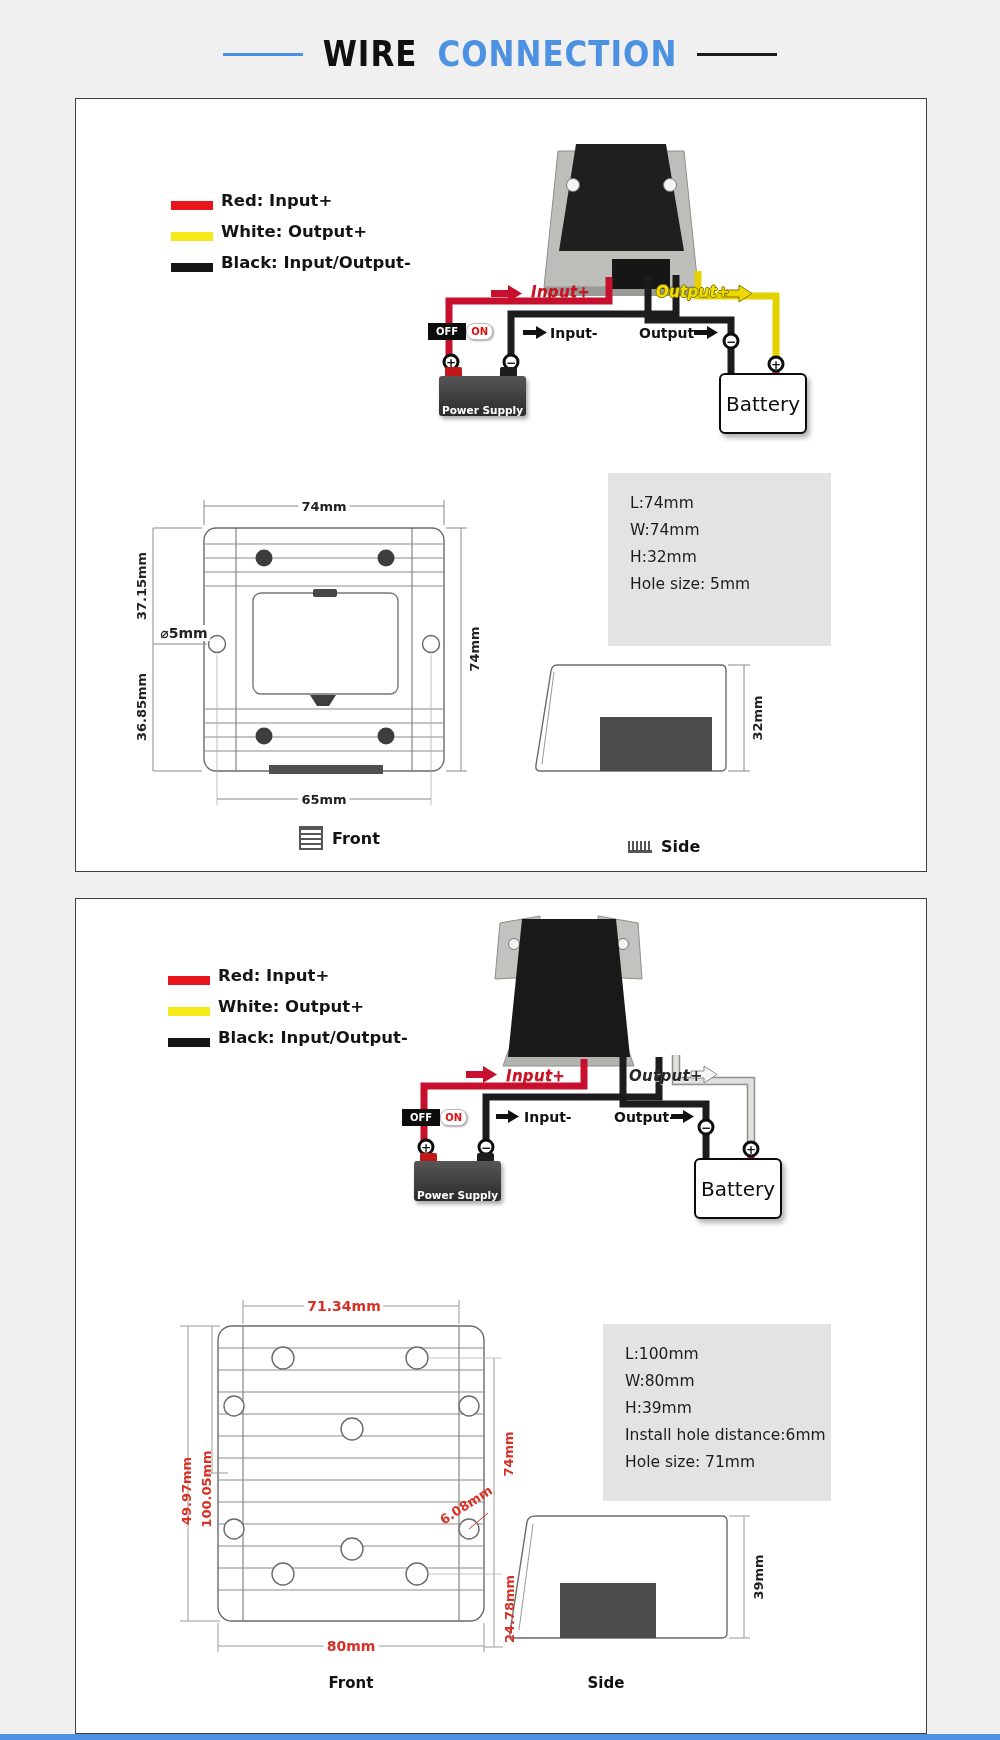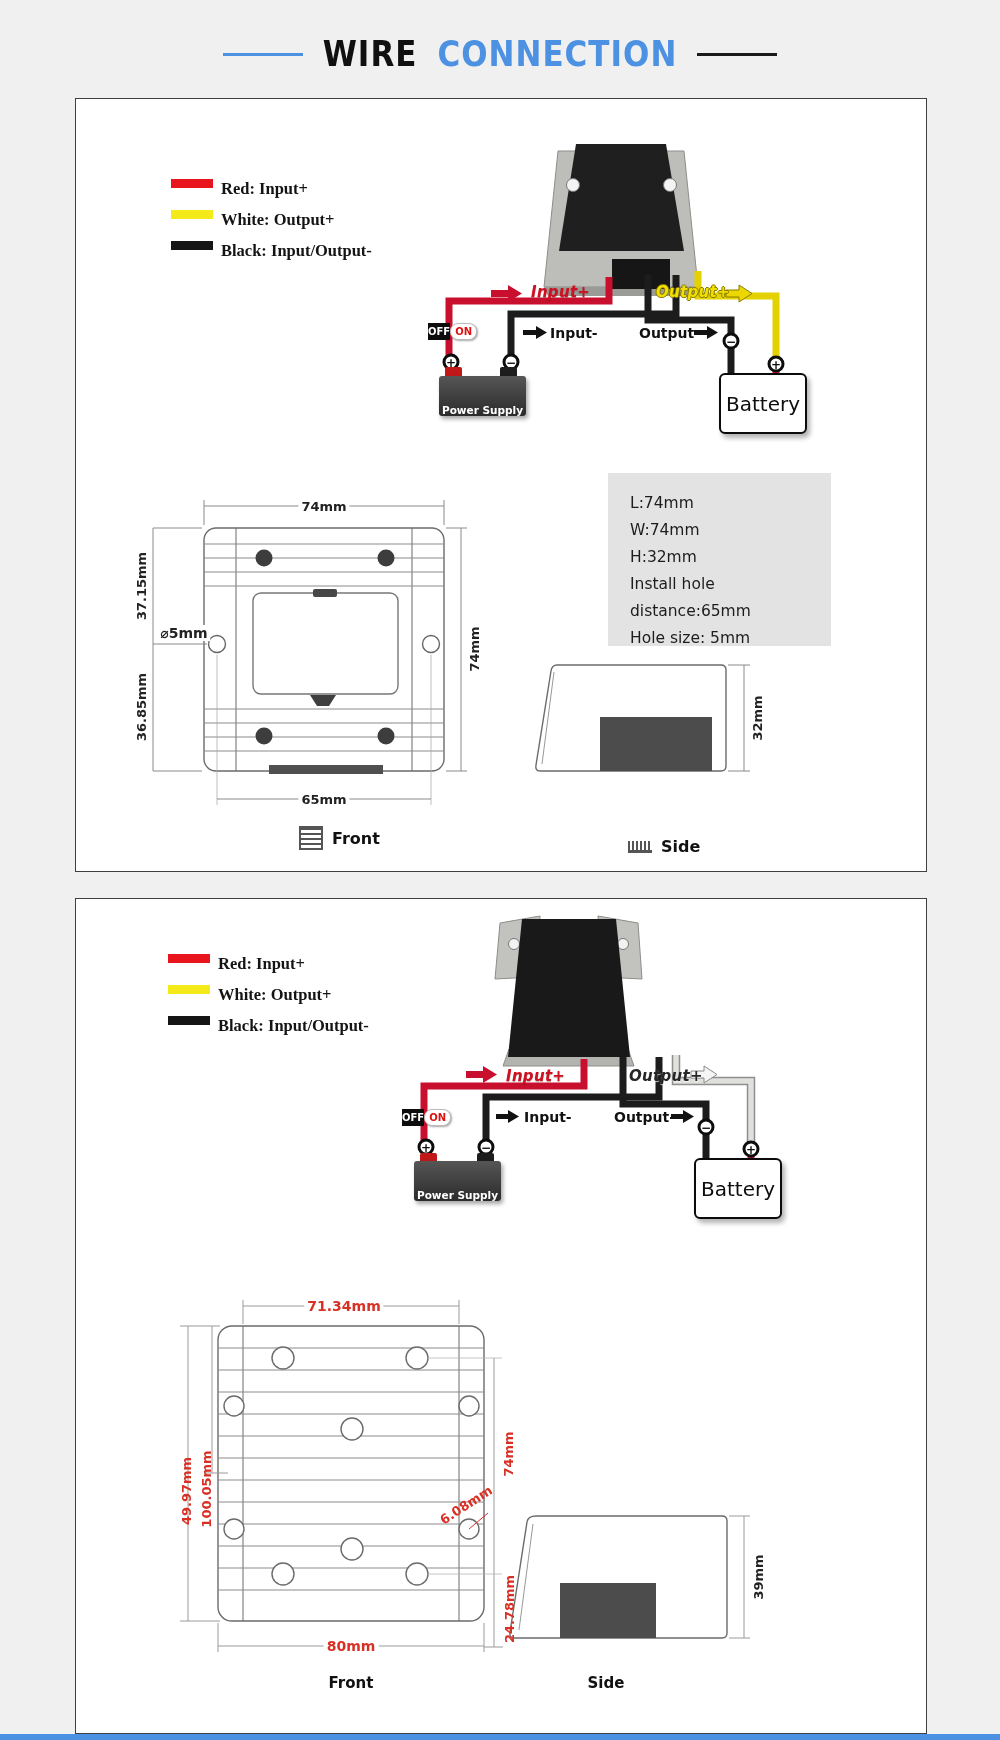--- a/index.html
+++ b/index.html
@@ -9,32 +9,32 @@
   #panel1{top:98px;height:772px;}
   #panel2{top:898px;height:834px;}
   .art{position:absolute;left:0;top:0;pointer-events:none;}
   
   .title-row{position:absolute;top:36px;left:0;width:1000px;display:flex;align-items:center;justify-content:center;gap:20px;}
   .t-line{height:3px;width:80px;}
   .t-black{font-size:31px;font-weight:800;letter-spacing:1px;color:#101010;transform:scaleY(1.12);}
   .t-blue{font-size:31px;font-weight:800;letter-spacing:1px;color:#4d92e2;transform:scaleY(1.12);}
   
   .legend{position:absolute;}
-  .lrow{display:flex;align-items:flex-start;height:31px;font-family:Liberation Serif, serif;}
+  .lrow{display:flex;align-items:flex-end;height:31px;}
   .lswatch{width:42px;height:9px;margin-right:8px;}
   .sw-red{background:#e8151c;} .sw-yellow{background:#f4ea1a;} .sw-black{background:#151515;}
   .llabel{font-size:16.5px;font-weight:bold;color:#141414;}
   
   .wlabel{position:absolute;font-size:15px;font-weight:800;font-style:italic;letter-spacing:.3px;white-space:nowrap;}
   .red-w{color:#cf1020;text-shadow:0 1px 1px rgba(70,0,0,.35);}
   .yellow-w{color:#f0df00;text-shadow:-1px 0 #8a7c00,1px 0 #8a7c00,0 -1px #8a7c00,0 1px #8a7c00;}
   .dark-w{color:#262626;text-shadow:0 1px 1px rgba(255,255,255,.7);}
   .mlabel{position:absolute;font-size:14px;font-weight:bold;color:#111;white-space:nowrap;}
   .switch{position:absolute;display:flex;align-items:center;}
-  .sw-off{background:#0d0d0d;color:#fff;font-size:10px;font-weight:bold;padding:3px 0;}
+  .sw-off{background:#0d0d0d;color:#fff;font-size:10px;font-weight:bold;padding:3px 8px;}
   .sw-on{background:#fff;color:#d11;border:1px solid #bbb;font-size:10px;font-weight:bold;padding:2px 4px;border-radius:8px;box-shadow:1px 1px 2px rgba(0,0,0,.35);}
   .term{position:absolute;width:17px;height:17px;border-radius:50%;background:#fff;border:3px solid #0d0d0d;
         color:#0d0d0d;font-weight:bold;font-size:12px;display:flex;align-items:center;justify-content:center;
         transform:translate(-50%,-50%);box-sizing:border-box;line-height:1;}
   .tab{position:absolute;width:17px;height:9px;border-radius:2px 2px 0 0;}
   .tab-red{background:#c01818;} .tab-dark{background:#1d1d1d;}
   .psbox{position:absolute;width:87px;height:40px;background:linear-gradient(#565656,#2b2b2b);border-radius:3px;
          box-shadow:2px 3px 4px rgba(0,0,0,.35);display:flex;align-items:flex-end;justify-content:center;}
   .pslabel{color:#fff;font-size:10.5px;font-weight:bold;white-space:nowrap;}
   .battery{position:absolute;width:88px;height:61px;background:#fff;border:2.5px solid #0b0b0b;border-radius:6px;
@@ -188,21 +188,20 @@
   <div class="tab tab-dark" style="left:424px;top:268px;"></div>
   <div class="psbox" style="left:363px;top:277px;">
     <span class="pslabel">Power Supply</span>
   </div>
   <div class="battery" style="left:643px;top:274px;">Battery</div>
 
   <div class="specbox" style="left:532px;top:374px;width:223px;height:173px;">
     <div>L:74mm</div>
     <div>W:74mm</div>
     <div>H:32mm</div>
-    <div>Install hole distance:65mm</div>
     <div>Hole size: 5mm</div>
   </div>
 
   <div class="hdim" style="left:248px;top:407px;">74mm</div>
   <div class="vdim" style="left:65px;top:487px;">37.15mm</div>
   <div class="vdim" style="left:65px;top:608px;">36.85mm</div>
   <div class="hdim small-dim" style="left:108px;top:534px;">⌀5mm</div>
   <div class="vdim" style="left:398px;top:550px;">74mm</div>
   <div class="hdim" style="left:248px;top:700px;">65mm</div>
   <div class="vdim" style="left:681px;top:619px;">32mm</div>
@@ -340,20 +339,27 @@
   <div class="term" style="left:410px;top:248px;">−</div>
   <div class="term" style="left:630px;top:228px;">−</div>
   <div class="term" style="left:675px;top:250px;">+</div>
   <div class="tab tab-red" style="left:344px;top:254px;"></div>
   <div class="tab tab-dark" style="left:401px;top:254px;"></div>
   <div class="psbox" style="left:338px;top:262px;">
     <span class="pslabel">Power Supply</span>
   </div>
   <div class="battery" style="left:618px;top:259px;">Battery</div>
 
+  <div class="specbox" style="left:527px;top:425px;width:228px;height:177px;">
+    <div>L:100mm</div>
+    <div>W:80mm</div>
+    <div>H:39mm</div>
+    <div>Install hole distance:6mm</div>
+    <div>Hole size: 71mm</div>
+  </div>
 
   <div class="hdim red-dim" style="left:268px;top:407px;font-size:14px;">71.34mm</div>
   <div class="vdim red-dim" style="left:130px;top:590px;">100.05mm</div>
   <div class="vdim red-dim" style="left:110px;top:592px;">49.97mm</div>
   <div class="vdim red-dim" style="left:432px;top:555px;">74mm</div>
   <div class="ddim red-dim" style="left:390px;top:606px;">6.08mm</div>
   <div class="vdim red-dim" style="left:433px;top:710px;">24.78mm</div>
   <div class="hdim red-dim" style="left:275px;top:747px;font-size:14px;">80mm</div>
   <div class="vdim" style="left:682px;top:678px;">39mm</div>
 

